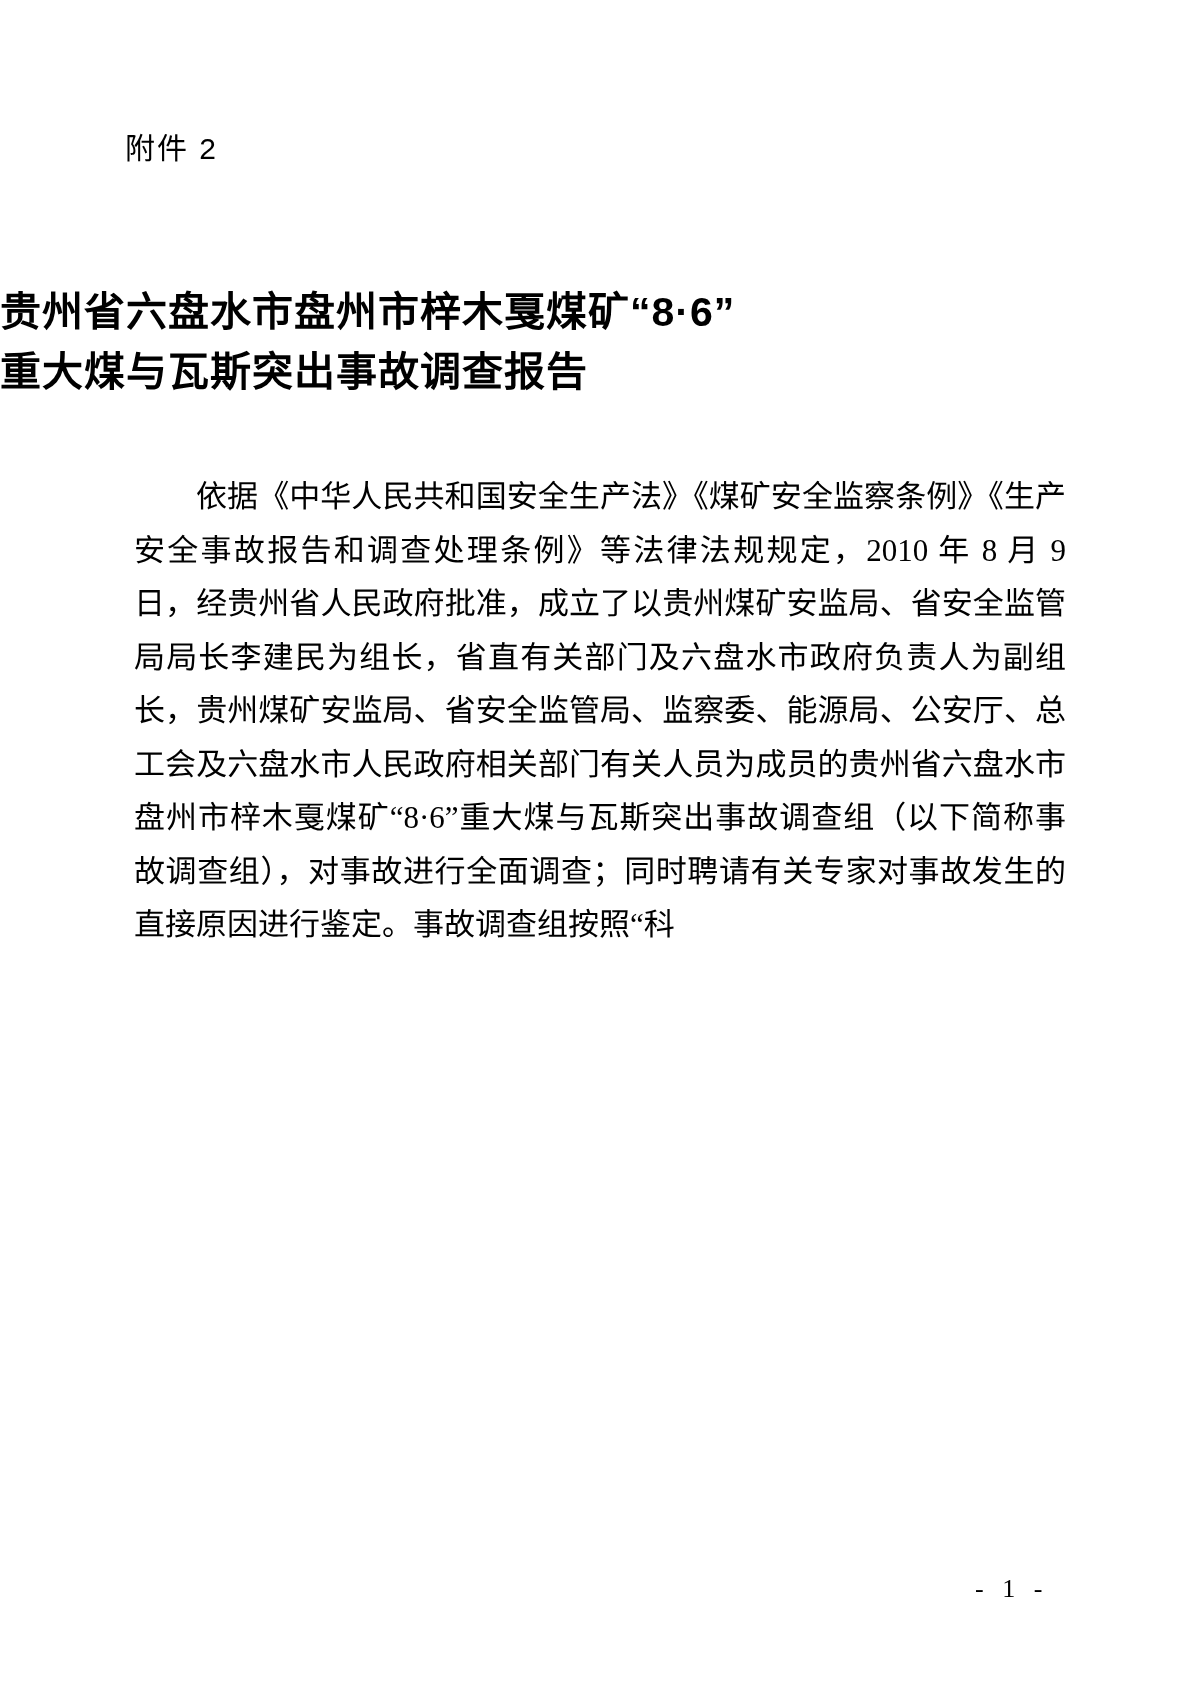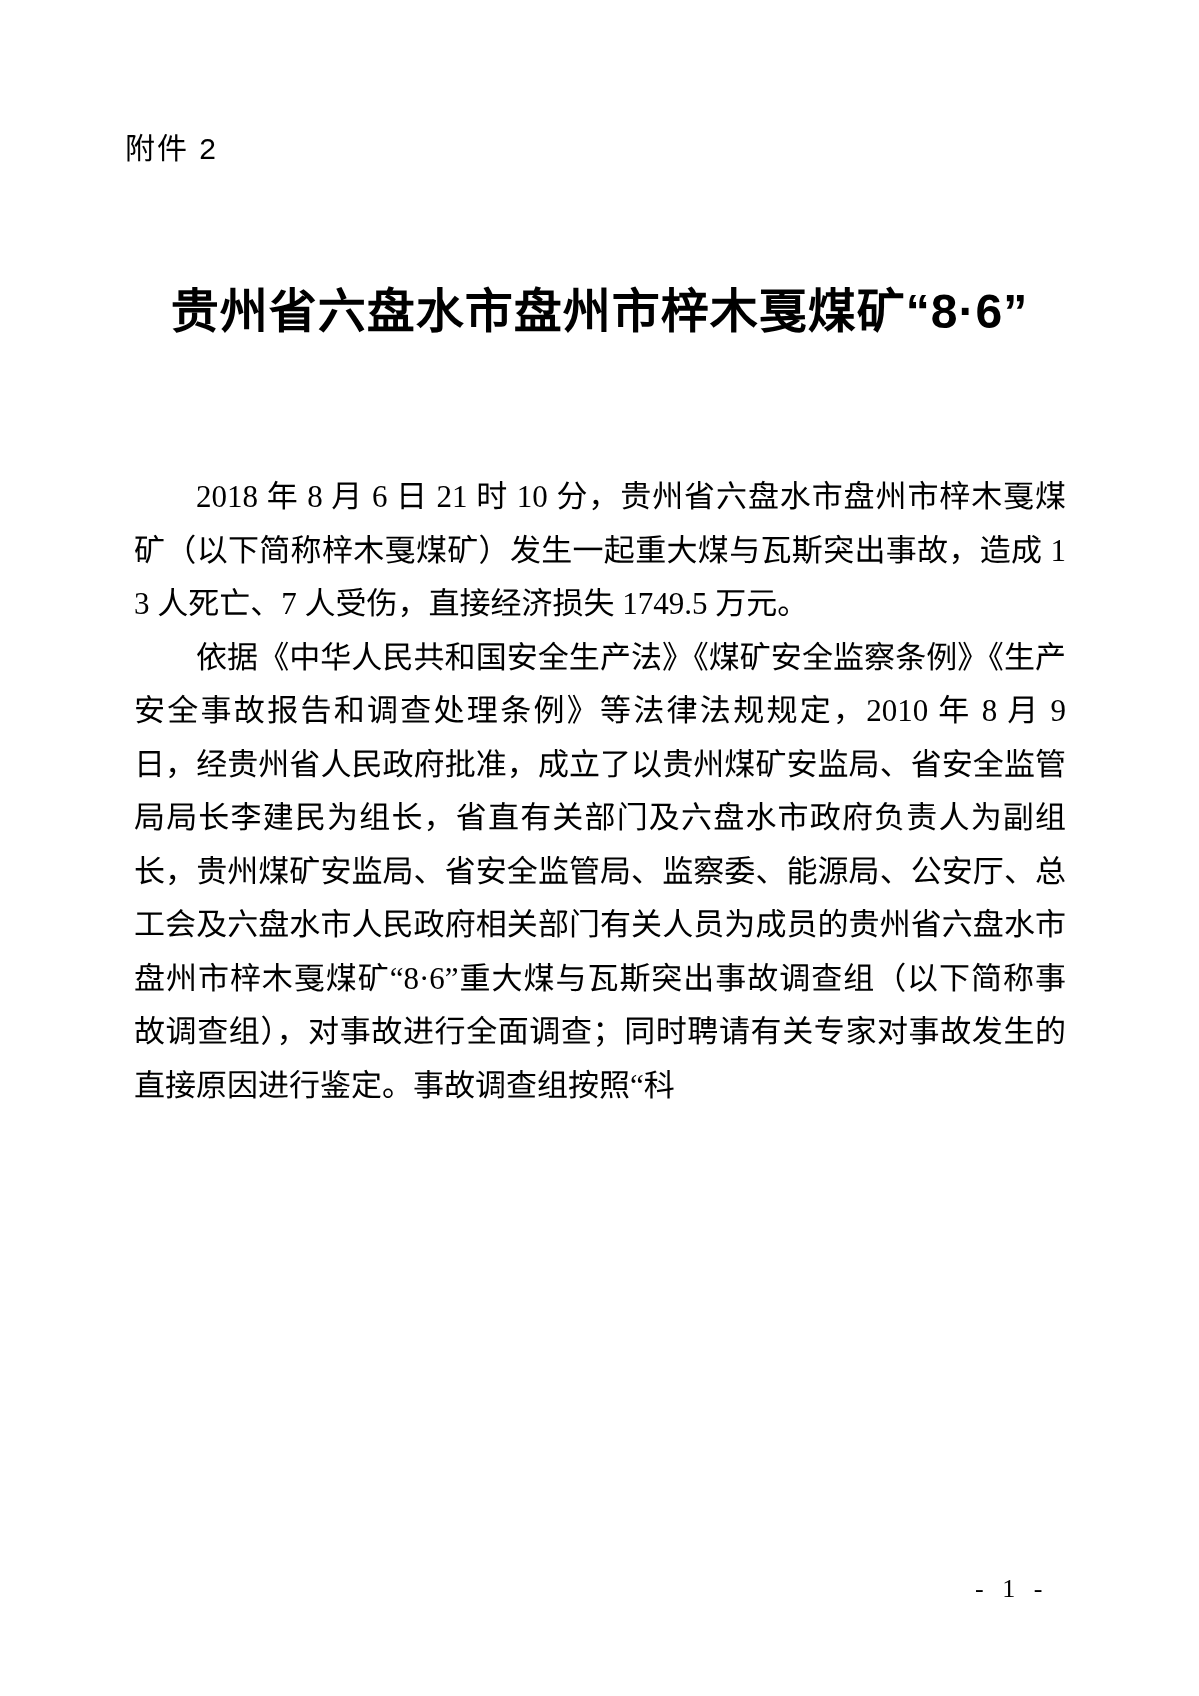--- a/index.html
+++ b/index.html
@@ -20,24 +20,24 @@
     font-family: "Liberation Sans", "DejaVu Sans", sans-serif;
     font-size: 30px;
     letter-spacing: 2px;
     color: #000;
   }
   .doc-title {
     position: absolute;
     top: 282px;
     left: 0;
     width: 100%;
-    text-align: center;
+    text-align: left;
     font-family: "Liberation Sans", "DejaVu Sans", sans-serif;
     font-weight: bold;
-    font-size: 48px;
+    font-size: 41px;
     line-height: 60px;
     color: #000;
     letter-spacing: 1px;
   }
   .doc-body {
     position: absolute;
     top: 470px;
     left: 134px;
     width: 932px;
     font-family: "Liberation Serif", "DejaVu Serif", serif;
@@ -63,22 +63,22 @@
 </style>
 </head>
 <body>
 
 <div class="page">
 
   <div class="attachment-label">附件 2</div>
 
   <div class="doc-title">
     <span>贵州省六盘水市盘州市梓木戛煤矿“8·6”</span><br>
+    <span>重大煤与瓦斯突出事故调查报告</span>
   </div>
 
   <div class="doc-body">
-    <p>2018 年 8 月 6 日 21 时 10 分，贵州省六盘水市盘州市梓木戛煤矿（以下简称梓木戛煤矿）发生一起重大煤与瓦斯突出事故，造成 13 人死亡、7 人受伤，直接经济损失 1749.5 万元。</p>
     <p>依据《中华人民共和国安全生产法》《煤矿安全监察条例》《生产安全事故报告和调查处理条例》等法律法规规定，2010 年 8 月 9 日，经贵州省人民政府批准，成立了以贵州煤矿安监局、省安全监管局局长李建民为组长，省直有关部门及六盘水市政府负责人为副组长，贵州煤矿安监局、省安全监管局、监察委、能源局、公安厅、总工会及六盘水市人民政府相关部门有关人员为成员的贵州省六盘水市盘州市梓木戛煤矿“8·6”重大煤与瓦斯突出事故调查组（以下简称事故调查组），对事故进行全面调查；同时聘请有关专家对事故发生的直接原因进行鉴定。事故调查组按照“科</p>
   </div>
 
   <div class="page-number">- 1 -</div>
 
 </div>
 
 </body></html>

